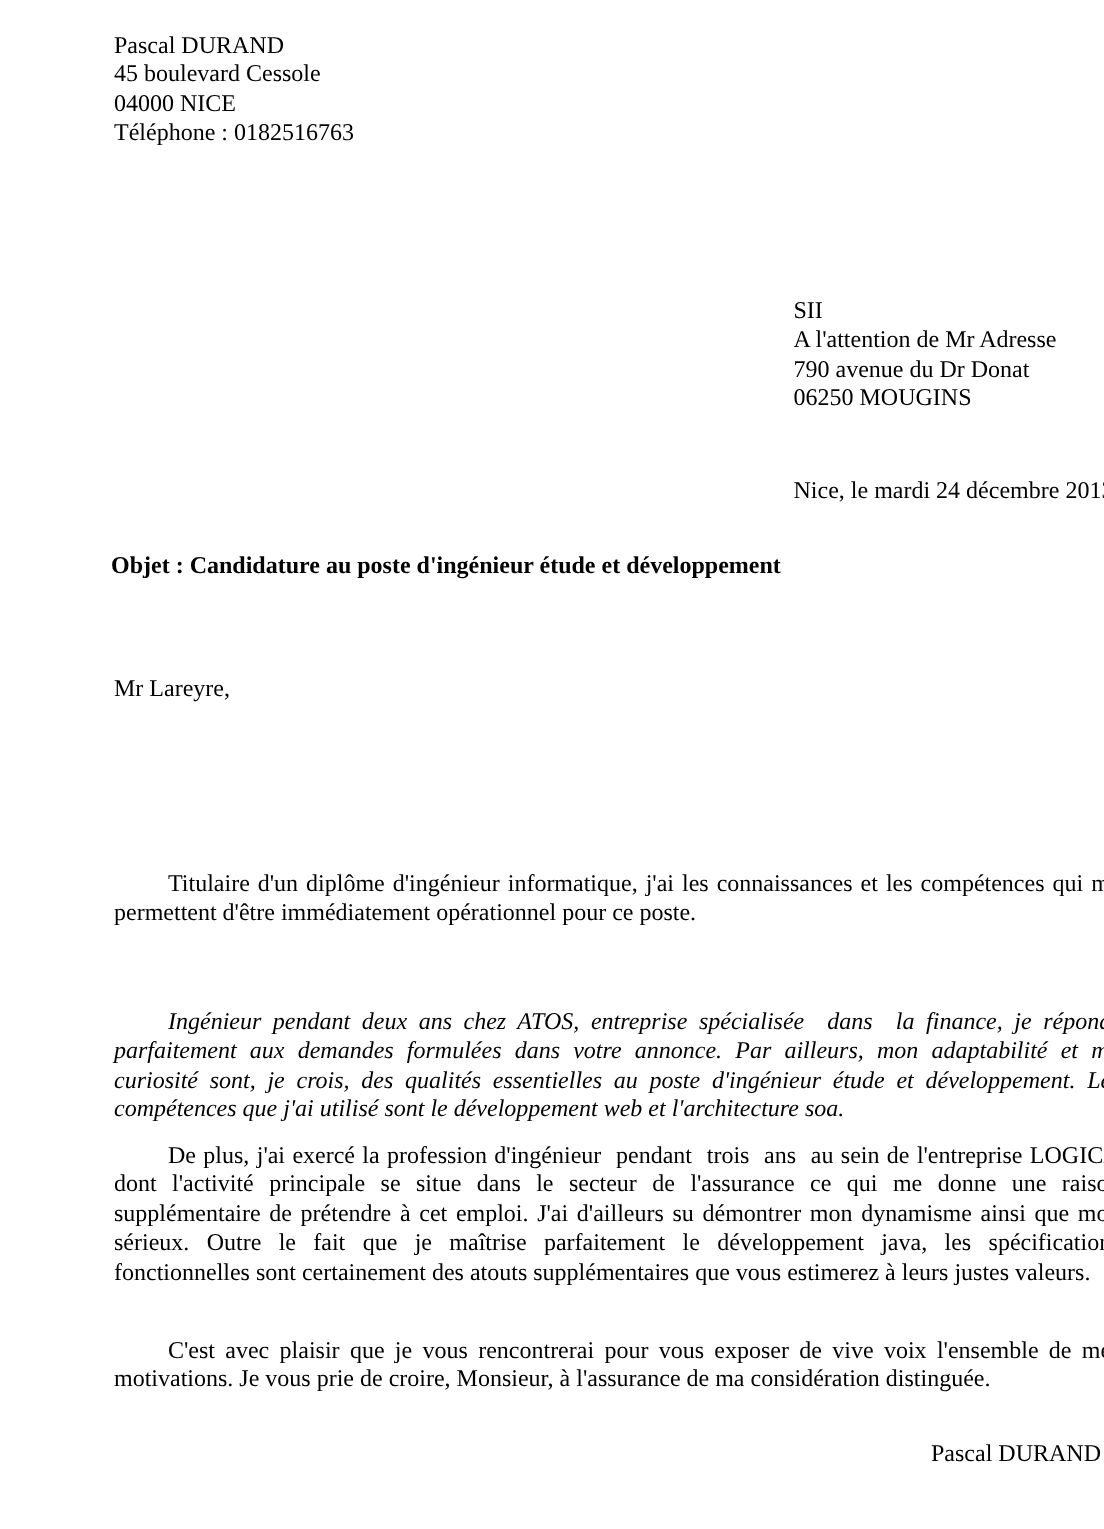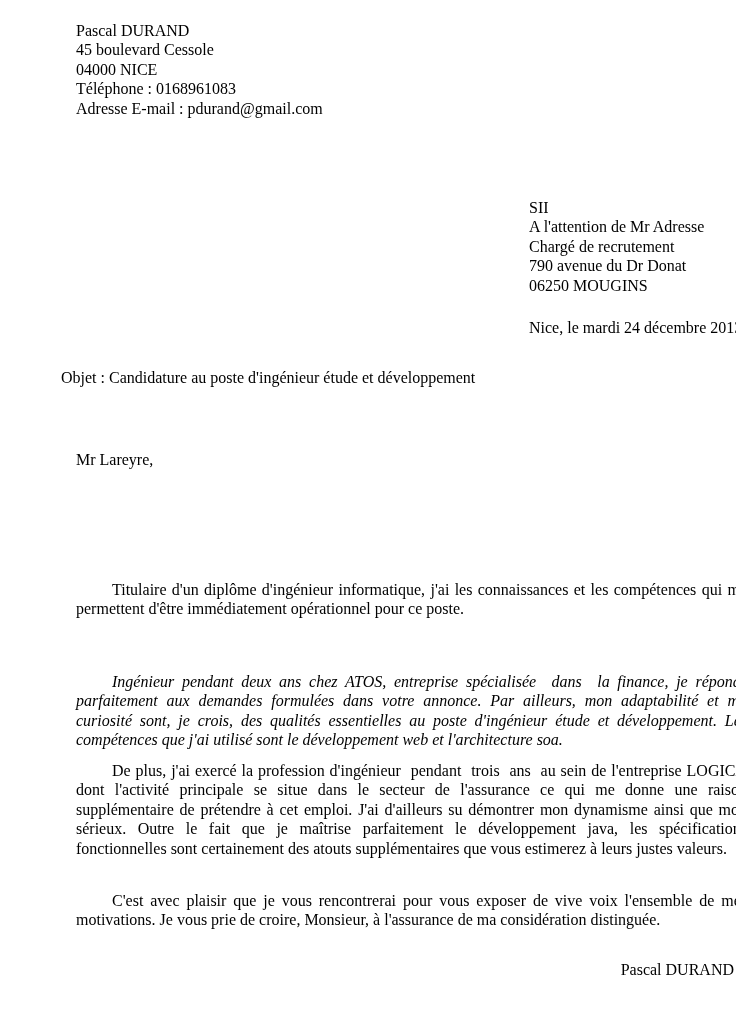--- a/index.html
+++ b/index.html
@@ -18,21 +18,21 @@
     line-height: 19.4px;
     overflow: hidden;
     margin-left: 44px;
   }
   .block {
     position: absolute;
   }
   #sender    { left: 32px;  top: 21px;  }
   #recipient { left: 485px; top: 198px; font-family: Liberation Serif, serif; }
   #date      { left: 485px; top: 318px; }
-  #subject   { left: 17px;  top: 368px; font-weight: normal; }
+  #subject   { left: 30px;  top: 368px; font-weight: bold; }
   #salutation{ left: 32px;  top: 450px; }
   .para {
     left: 32px;
     width: 671px;
     text-align: justify;
     text-indent: 36px;
     white-space: pre-wrap;
   }
   #p1 { top: 534px; }
   #p2 { top: 580px; }
@@ -48,28 +48,26 @@
 </style>
 </head>
 <body>
 
 <div class="page">
 
   <div class="block" id="sender">
     <div>Pascal DURAND</div>
     <div>45 boulevard Cessole</div>
     <div>04000 NICE</div>
-    <div>Téléphone : 0168961083</div>
-    <div>Adresse E-mail : pdurand@gmail.com</div>
+    <div>Téléphone : 0182516763</div>
   </div>
 
   <div class="block" id="recipient">
     <div>SII</div>
     <div>A l'attention de Mr Adresse</div>
-    <div>Chargé de recrutement</div>
     <div>790 avenue du Dr Donat</div>
     <div>06250 MOUGINS</div>
   </div>
 
   <div class="block" id="date">Nice, le mardi 24 décembre 2013</div>
 
   <div class="block" id="subject">Objet : Candidature au poste d'ingénieur étude et développement</div>
 
   <div class="block" id="salutation">Mr Lareyre,</div>
 

